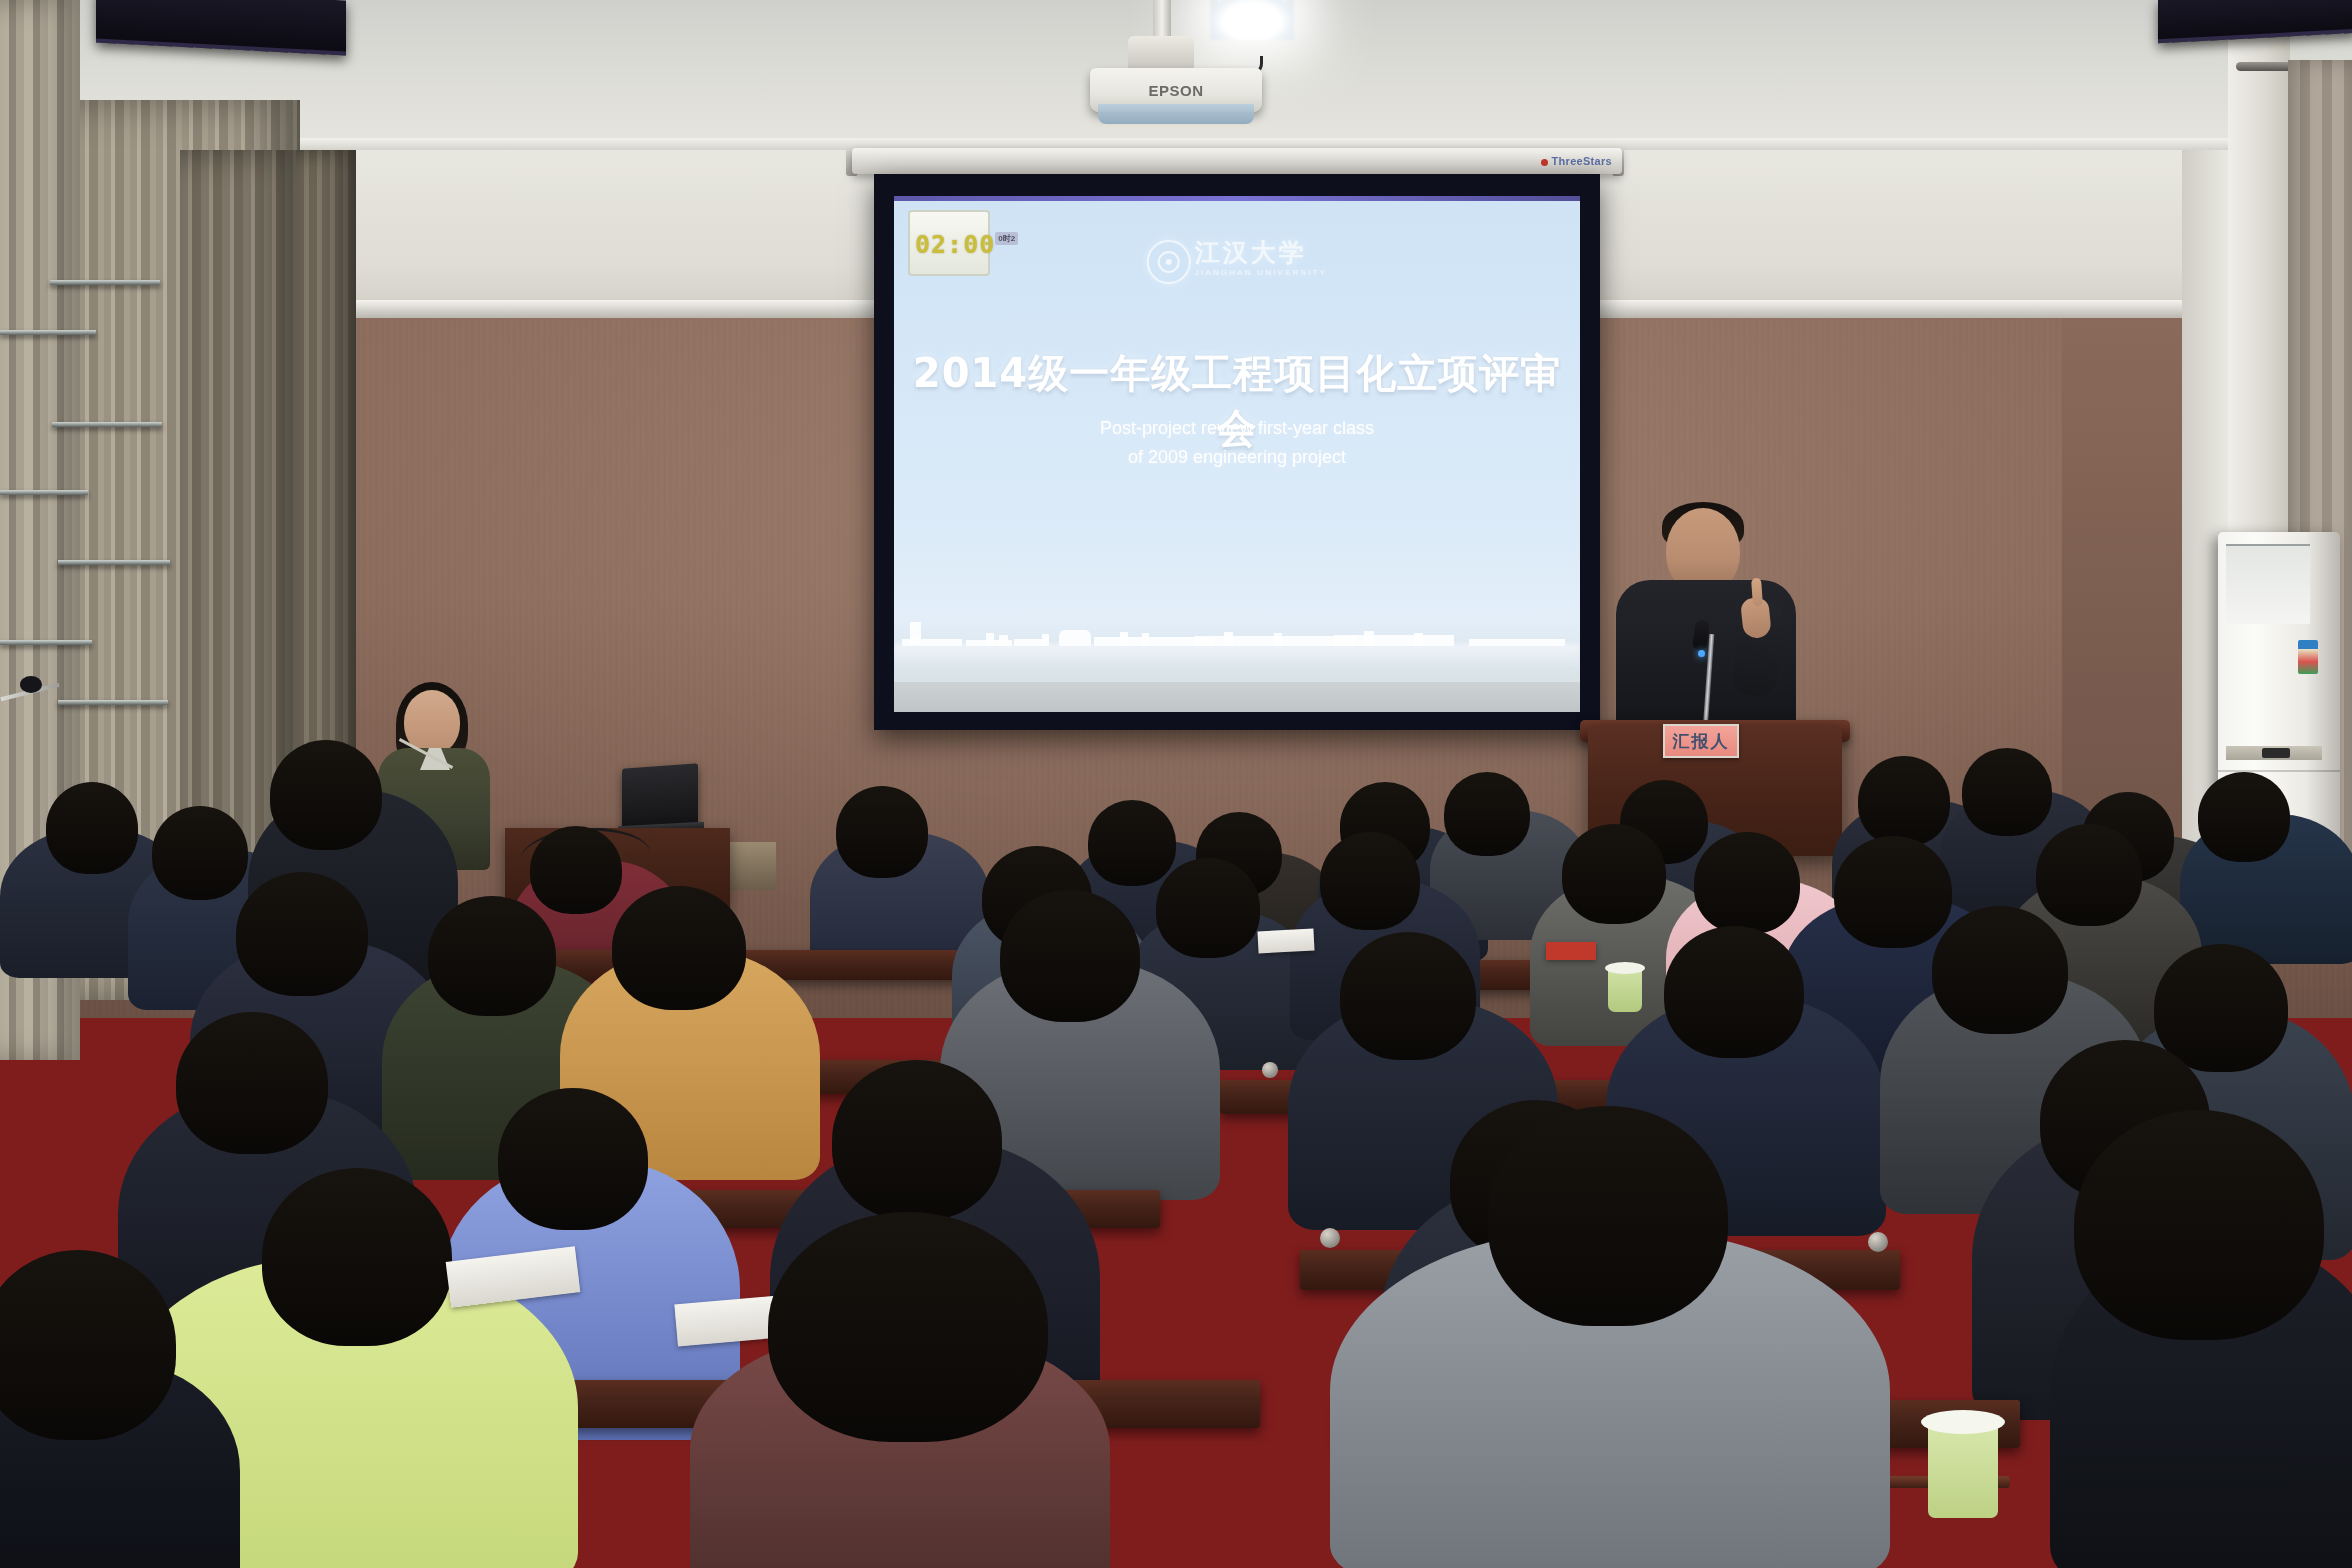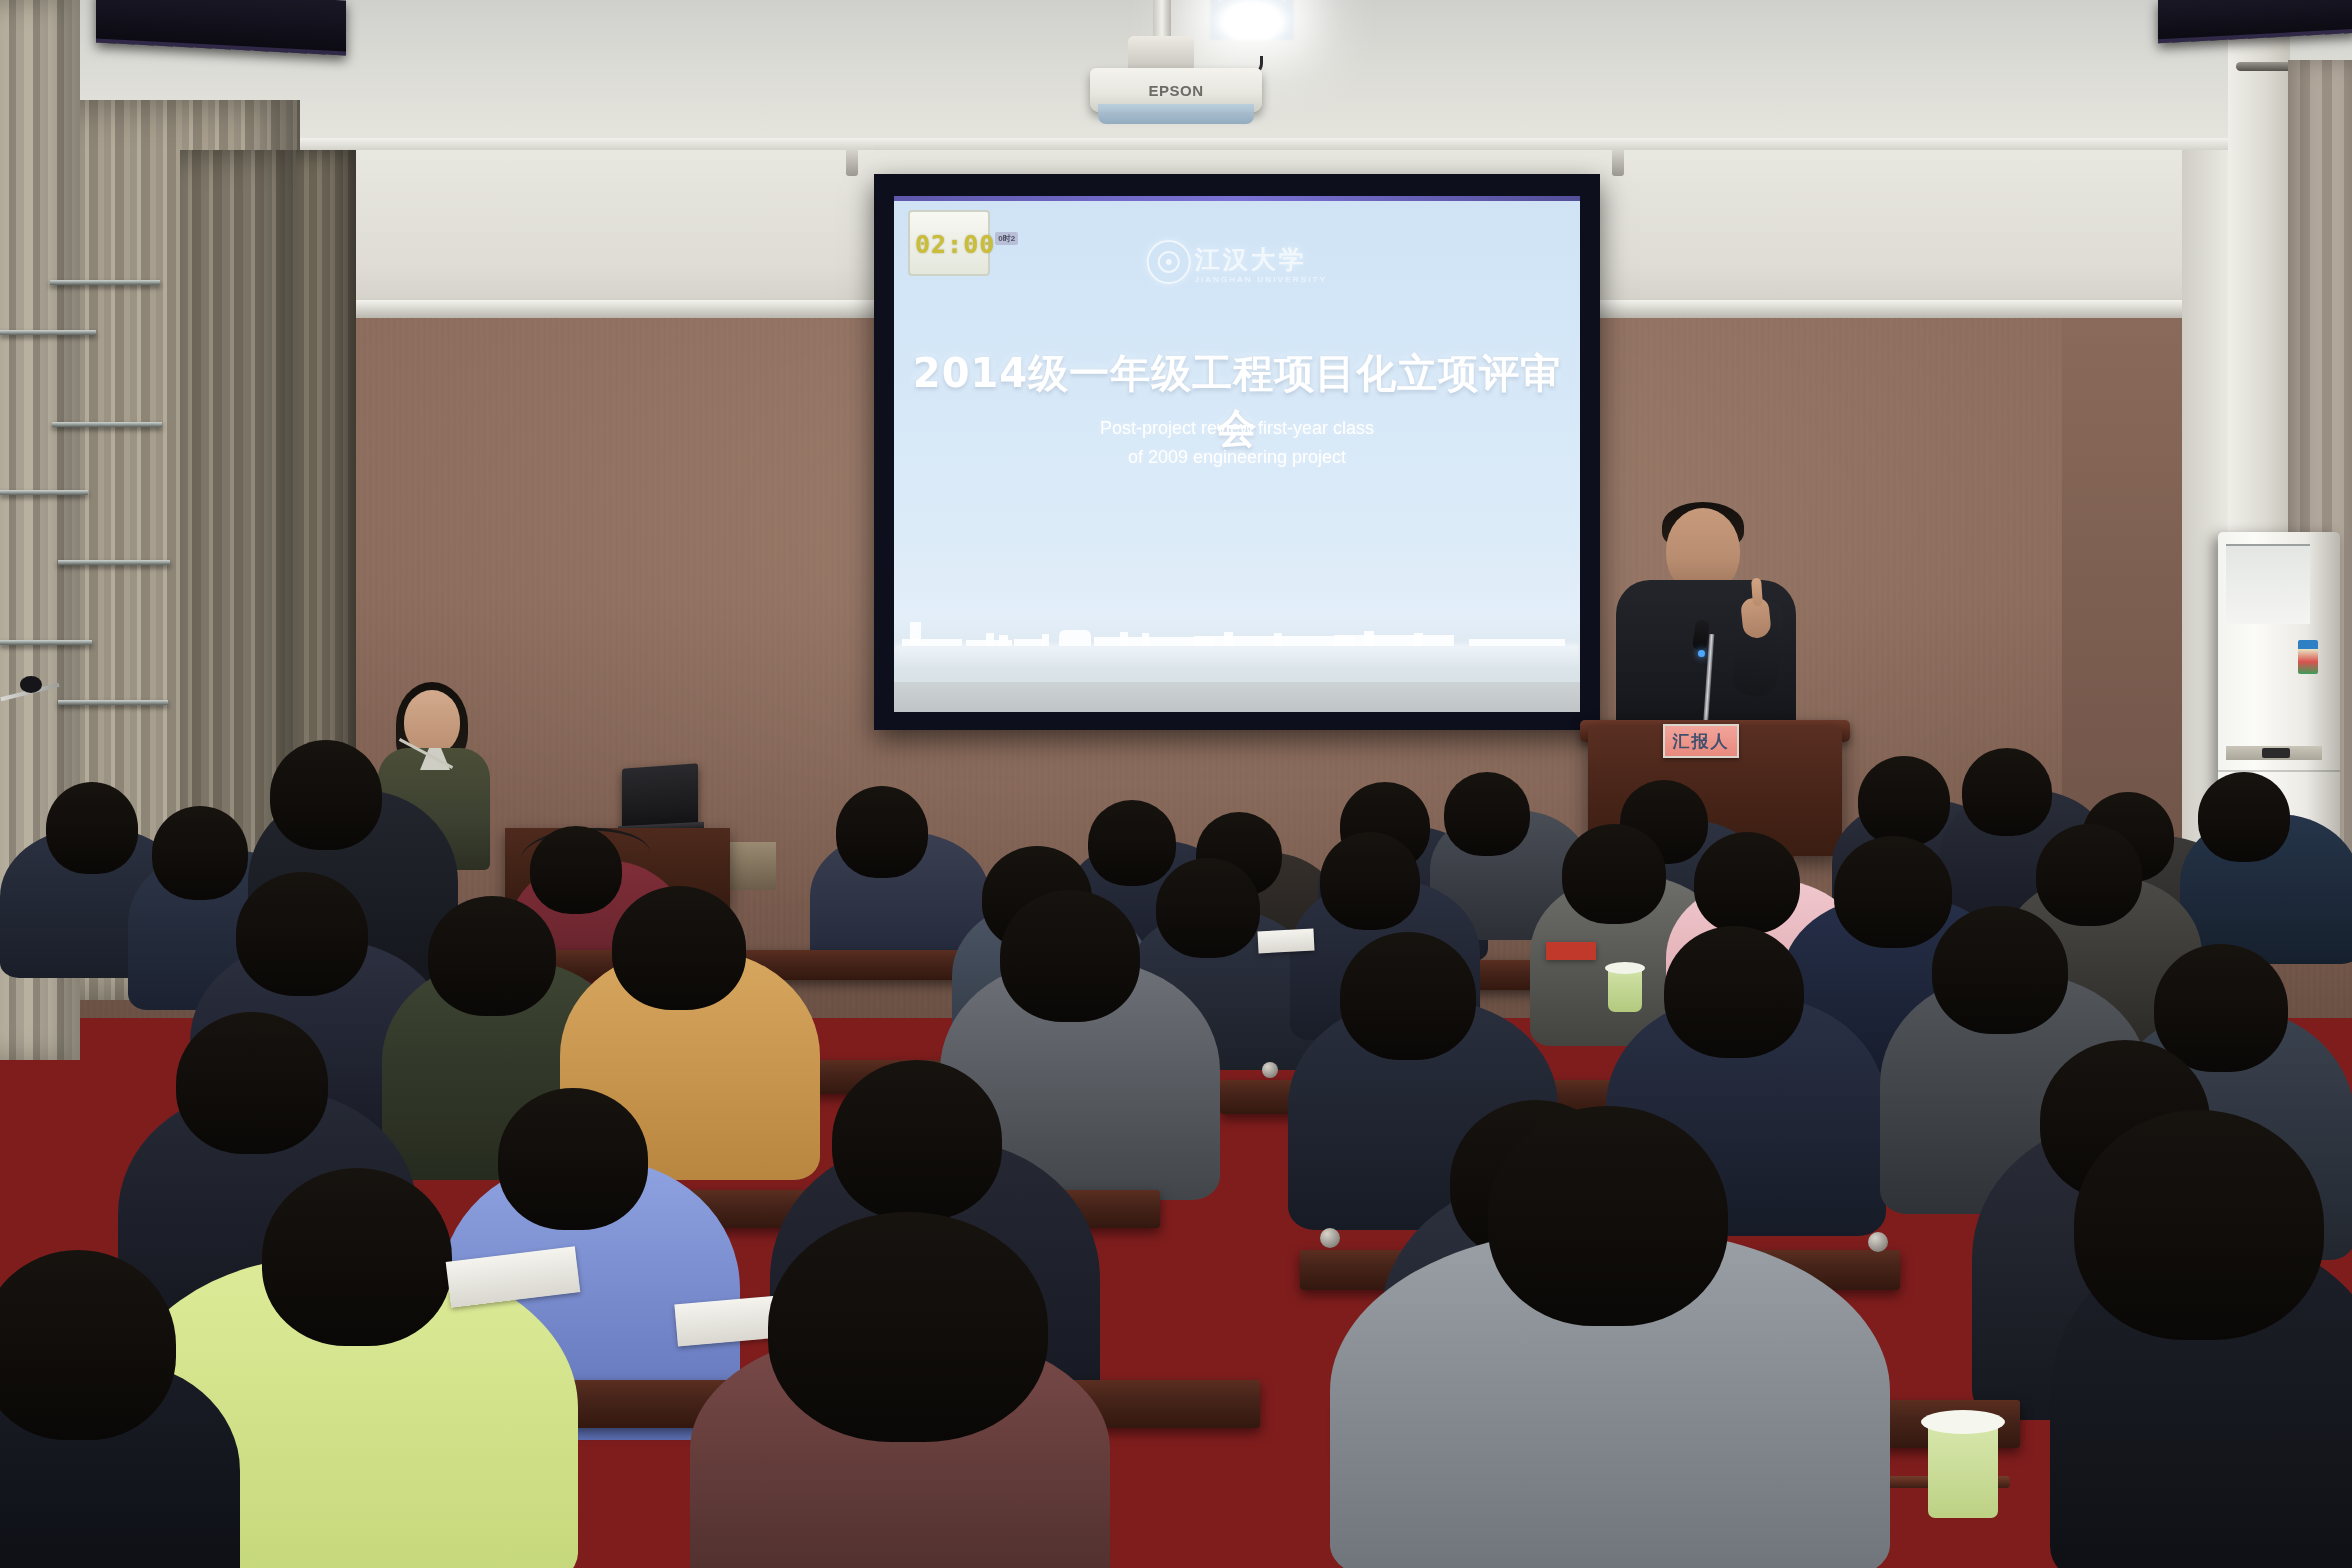--- a/index.html
+++ b/index.html
@@ -198,21 +198,21 @@
   }
   .timer-bar{
     display:flex;align-items:center;justify-content:space-between;
     background:#b9bfd6;border-radius:2px;padding:0 3px;height:13px;
   }
   .timer-bar span{font-size:8px;color:#4d4f60;font-weight:700;}
 
   
   .uni-logo{
     position:absolute;left:50%;top:44px;transform:translateX(-50%);
-    display:flex;align-items:flex-end;gap:4px;opacity:.72;
+    display:flex;align-items:flex-start;gap:4px;opacity:.72;
   }
   .uni-seal{
     width:40px;height:40px;border-radius:50%;
     border:2.5px solid rgba(255,255,255,.95);
     position:relative;
     box-shadow:0 0 7px rgba(255,255,255,.55);
   }
   .uni-seal:before{
     content:"";position:absolute;left:50%;top:50%;transform:translate(-50%,-50%);
     width:18px;height:18px;border-radius:50%;
@@ -509,20 +509,25 @@
   <div class="proj-mount-pipe"></div>
   <div class="proj-mount-head"></div>
   <div class="proj-wire"></div>
   <div class="projector">
     <span class="proj-label">EPSON</span>
   </div>
   <div class="projector-lens"></div>
 
   <div class="housing-end" style="left:846px;"></div>
   <div class="housing-end" style="left:1612px;"></div>
+  <div class="screen-housing">
+    <span class="housing-brand">
+      <span class="housing-dot"></span><span>ThreeStars</span>
+    </span>
+  </div>
 
   <div class="screen-frame"></div>
   <div class="slide">
     <div class="slide-topline"></div>
 
     <div class="timer">
       <div class="timer-digits">02:00</div>
       <div class="timer-bar">
         <span>0</span>
         <span>时</span>

